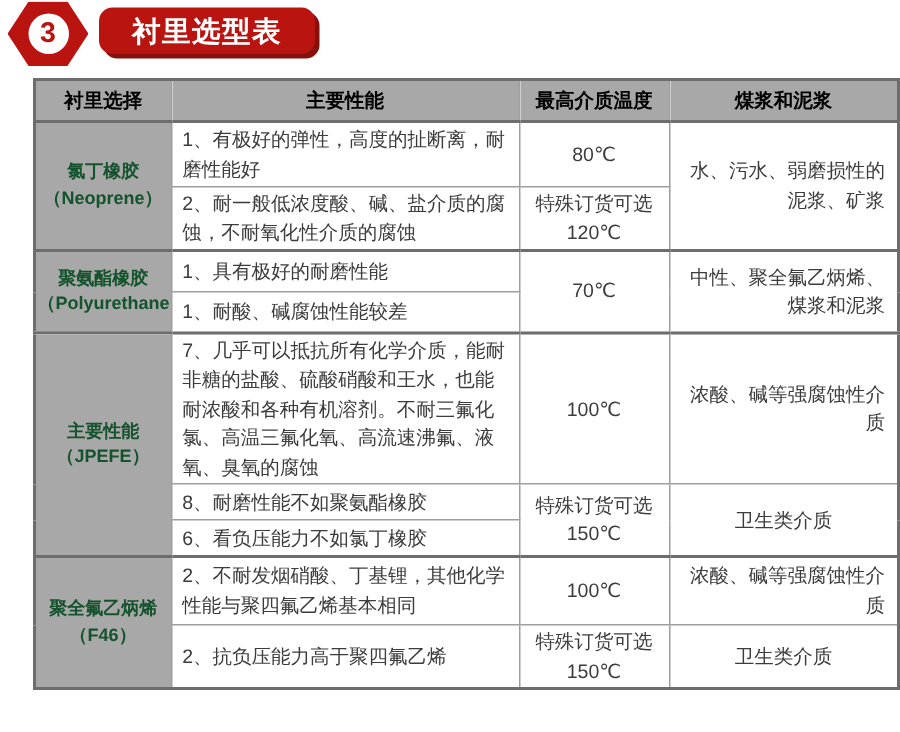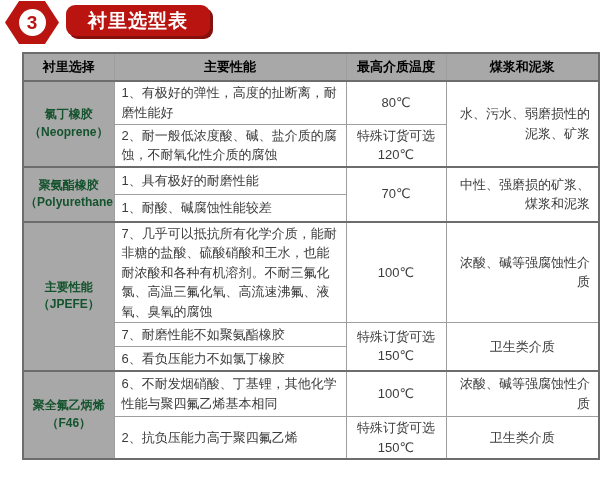--- a/index.html
+++ b/index.html
@@ -158,47 +158,47 @@
           <td class="perf">2、耐一般低浓度酸、碱、盐介质的腐蚀，不耐氧化性介质的腐蚀</td>
           <td class="center pre">特殊订货可选
 120℃</td>
         </tr>
 
         <tr class="gs" style="height:28px">
           <td class="name pre" rowspan="2">聚氨酯橡胶
 （Polyurethane）</td>
           <td class="perf">1、具有极好的耐磨性能</td>
           <td class="center" rowspan="2">70℃</td>
-          <td class="scope" rowspan="2">中性、强磨损的矿浆、煤浆和泥浆</td>
+          <td class="scope" rowspan="2">中性、聚全氟乙炳烯、煤浆和泥浆</td>
         </tr>
         <tr style="height:27px">
           <td class="perf">1、耐酸、碱腐蚀性能较差</td>
         </tr>
 
         <tr class="gs" style="height:93px">
           <td class="name pre" rowspan="3">主要性能
 （JPEFE）</td>
           <td class="perf">7、几乎可以抵抗所有化学介质，能耐非糖的盐酸、硫酸硝酸和王水，也能耐浓酸和各种有机溶剂。不耐三氟化氯、高温三氟化氧、高流速沸氟、液氧、臭氧的腐蚀</td>
           <td class="center">100℃</td>
           <td class="scope">浓酸、碱等强腐蚀性介质</td>
         </tr>
         <tr style="height:24px">
-          <td class="perf">7、耐磨性能不如聚氨酯橡胶</td>
+          <td class="perf">8、耐磨性能不如聚氨酯橡胶</td>
           <td class="center pre" rowspan="2">特殊订货可选
 150℃</td>
           <td class="center" rowspan="2">卫生类介质</td>
         </tr>
         <tr style="height:24px">
           <td class="perf">6、看负压能力不如氯丁橡胶</td>
         </tr>
 
         <tr class="gs" style="height:46px">
           <td class="name pre" rowspan="2">聚全氟乙炳烯
 （F46）</td>
-          <td class="perf">6、不耐发烟硝酸、丁基锂，其他化学性能与聚四氟乙烯基本相同</td>
+          <td class="perf">2、不耐发烟硝酸、丁基锂，其他化学性能与聚四氟乙烯基本相同</td>
           <td class="center">100℃</td>
           <td class="scope">浓酸、碱等强腐蚀性介质</td>
         </tr>
         <tr style="height:42px">
           <td class="perf">2、抗负压能力高于聚四氟乙烯</td>
           <td class="center pre">特殊订货可选
 150℃</td>
           <td class="center">卫生类介质</td>
         </tr>
       </tbody>

